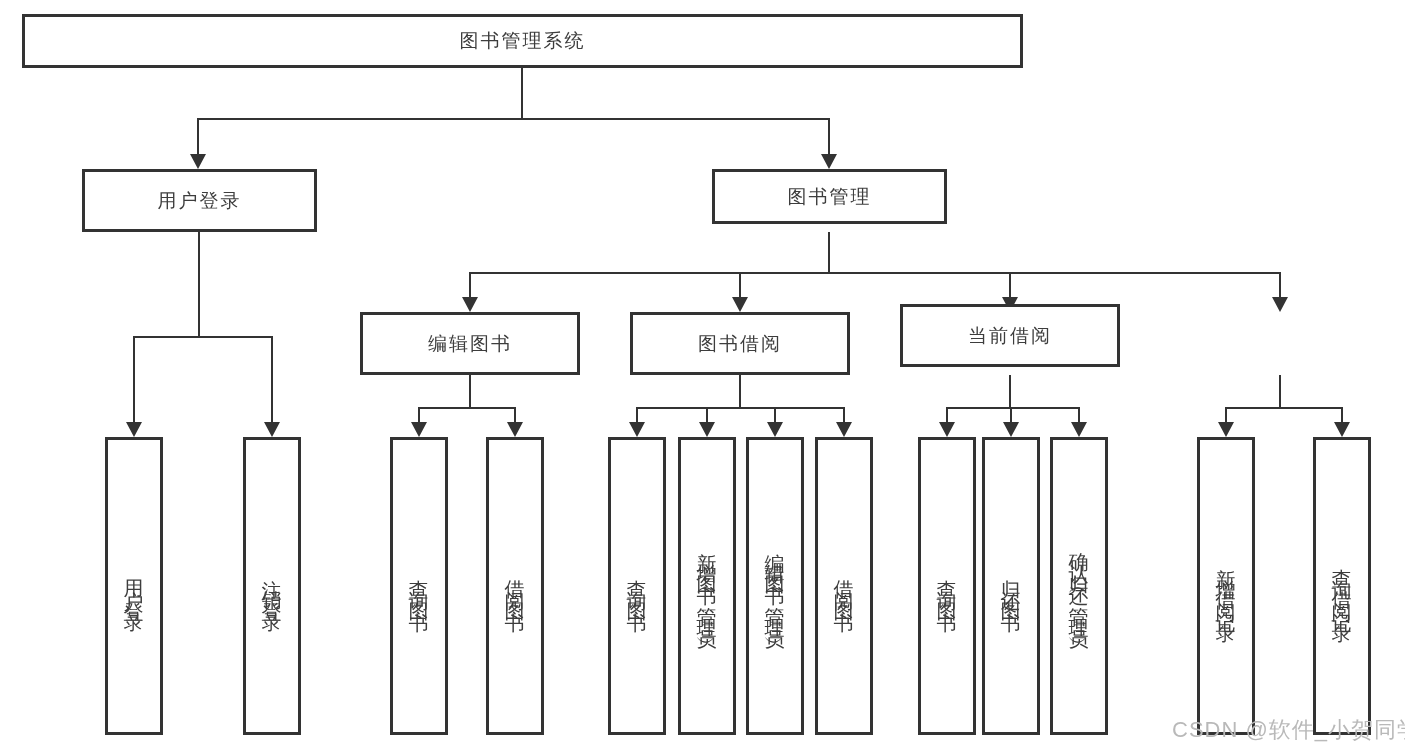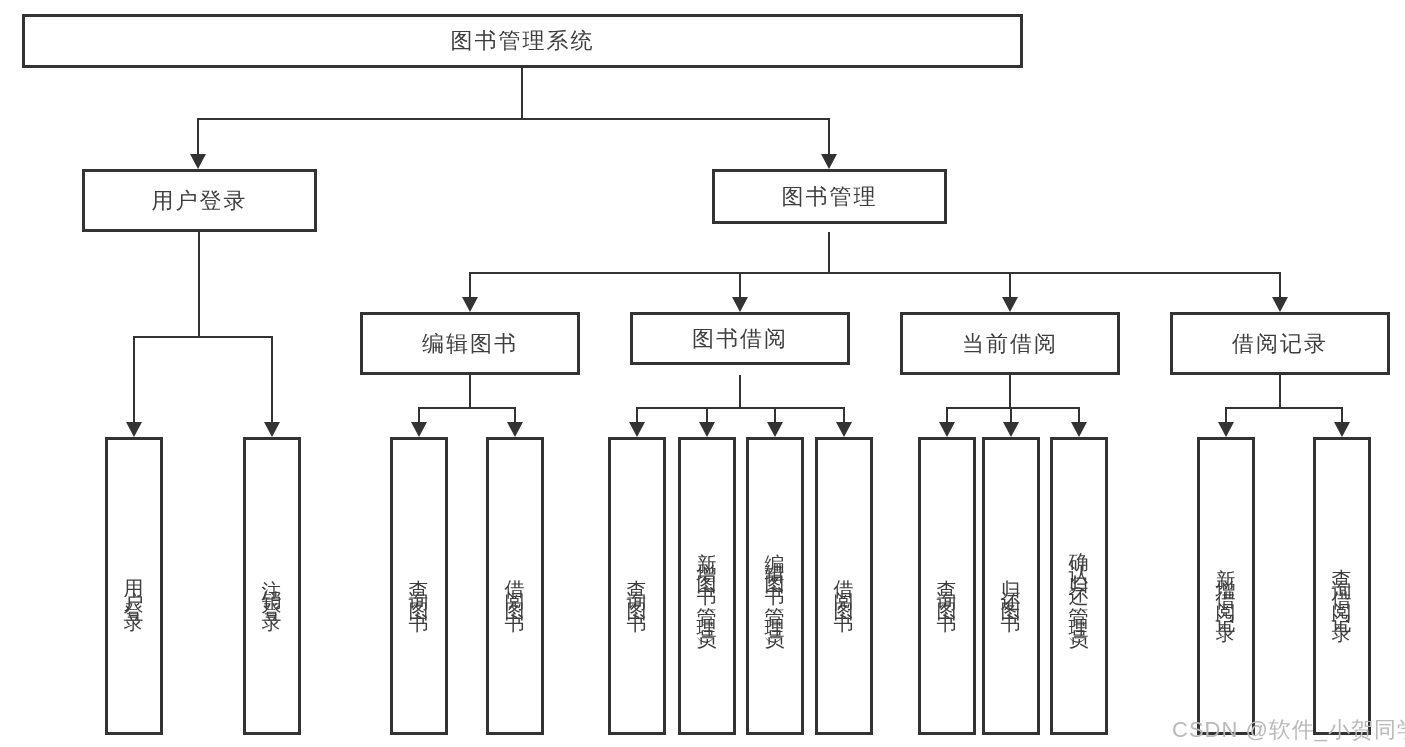--- a/index.html
+++ b/index.html
@@ -14,21 +14,21 @@
     position:absolute;
     box-sizing:border-box;
     border:3px solid #333333;
     background:#ffffff;
     display:flex;
     align-items:center;
     justify-content:center;
   }
   .box .lbl{
     color:#3d3d3d;
-    font-size:22px;
+    font-size:19px;
     letter-spacing:2px;
     white-space:nowrap;
   }
   .box.leaf .lbl{
     writing-mode:vertical-rl;
     font-size:20px;
     letter-spacing:11px;
     line-height:1;
   }
   .hline{position:absolute;height:2px;background:#333333;}
@@ -82,28 +82,25 @@
   <div class="vline" style="left:828px;top:232px;height:40px"></div>
   <div class="hline" style="left:469px;top:272px;width:812px"></div>
   <div class="arrow" style="left:462px;top:272px;height:40px"></div>
   <div class="arrow" style="left:732px;top:272px;height:40px"></div>
   <div class="arrow" style="left:1002px;top:272px;height:40px"></div>
   <div class="arrow" style="left:1272px;top:272px;height:40px"></div>
 
   <div class="box" style="left:360px;top:312px;width:220px;height:63px">
     <span class="lbl">编辑图书</span>
   </div>
-  <div class="box" style="left:630px;top:312px;width:220px;height:53px">
+  <div class="box" style="left:630px;top:312px;width:220px;height:63px">
     <span class="lbl">图书借阅</span>
   </div>
-  <div class="box" style="left:900px;top:312px;width:220px;height:63px">
+  <div class="box" style="left:900px;top:304px;width:220px;height:63px">
     <span class="lbl">当前借阅</span>
-  </div>
-  <div class="box" style="left:1170px;top:312px;width:220px;height:63px">
-    <span class="lbl">借阅记录</span>
   </div>
 
   <div class="vline" style="left:469px;top:375px;height:32px"></div>
   <div class="hline" style="left:418px;top:407px;width:98px"></div>
   <div class="arrow" style="left:411px;top:407px;height:30px"></div>
   <div class="arrow" style="left:507px;top:407px;height:30px"></div>
 
   <div class="vline" style="left:739px;top:375px;height:32px"></div>
   <div class="hline" style="left:636px;top:407px;width:209px"></div>
   <div class="arrow" style="left:629px;top:407px;height:30px"></div>

